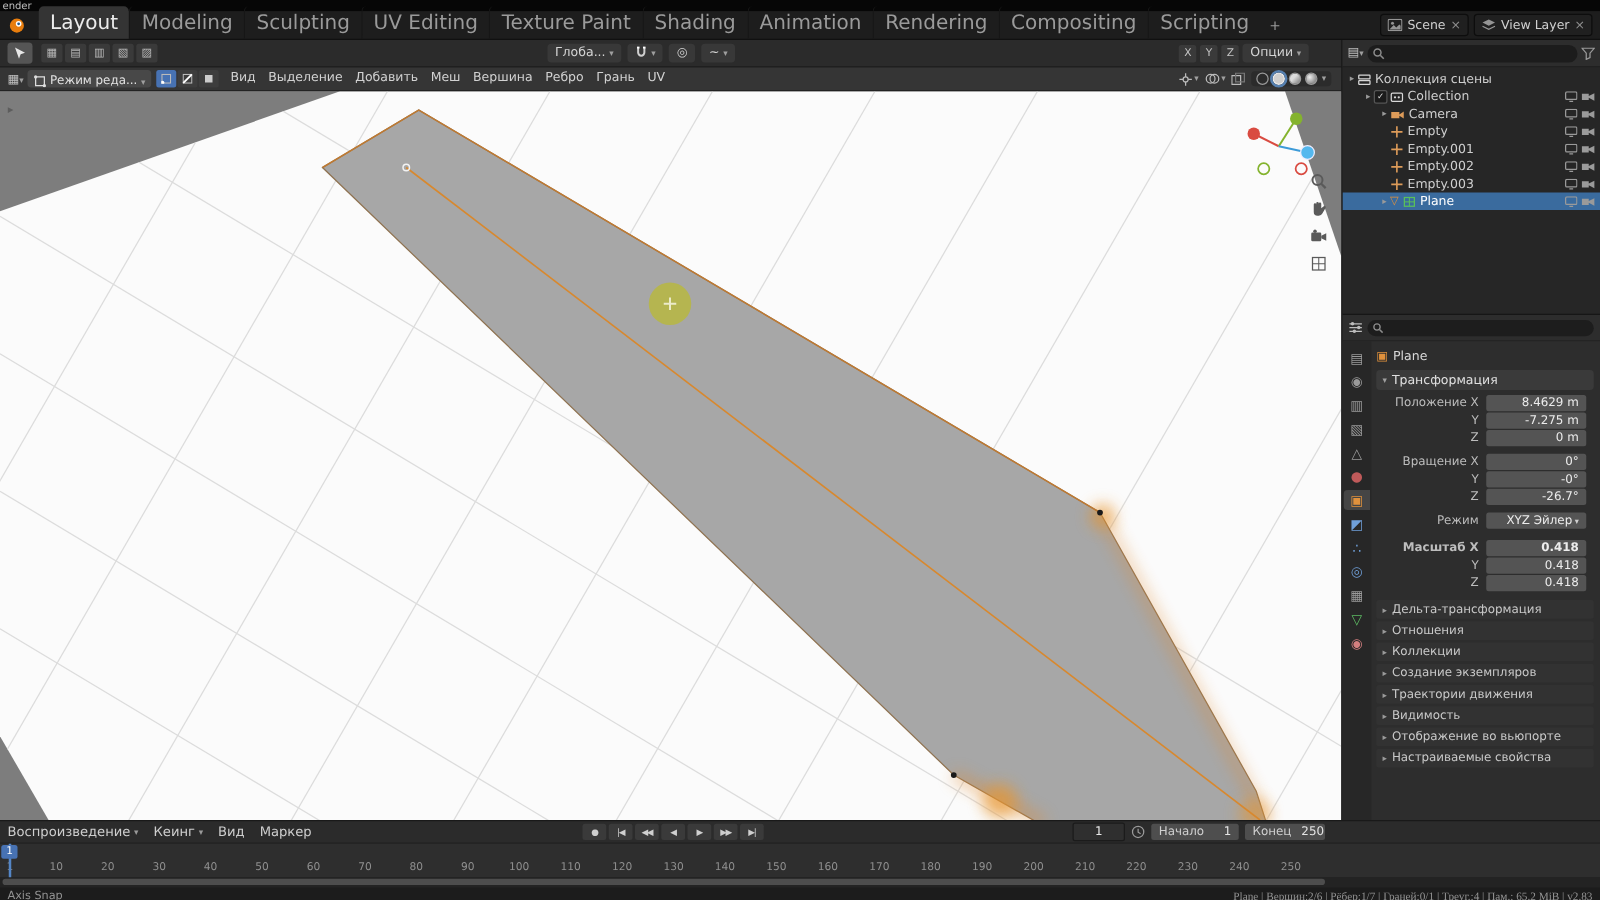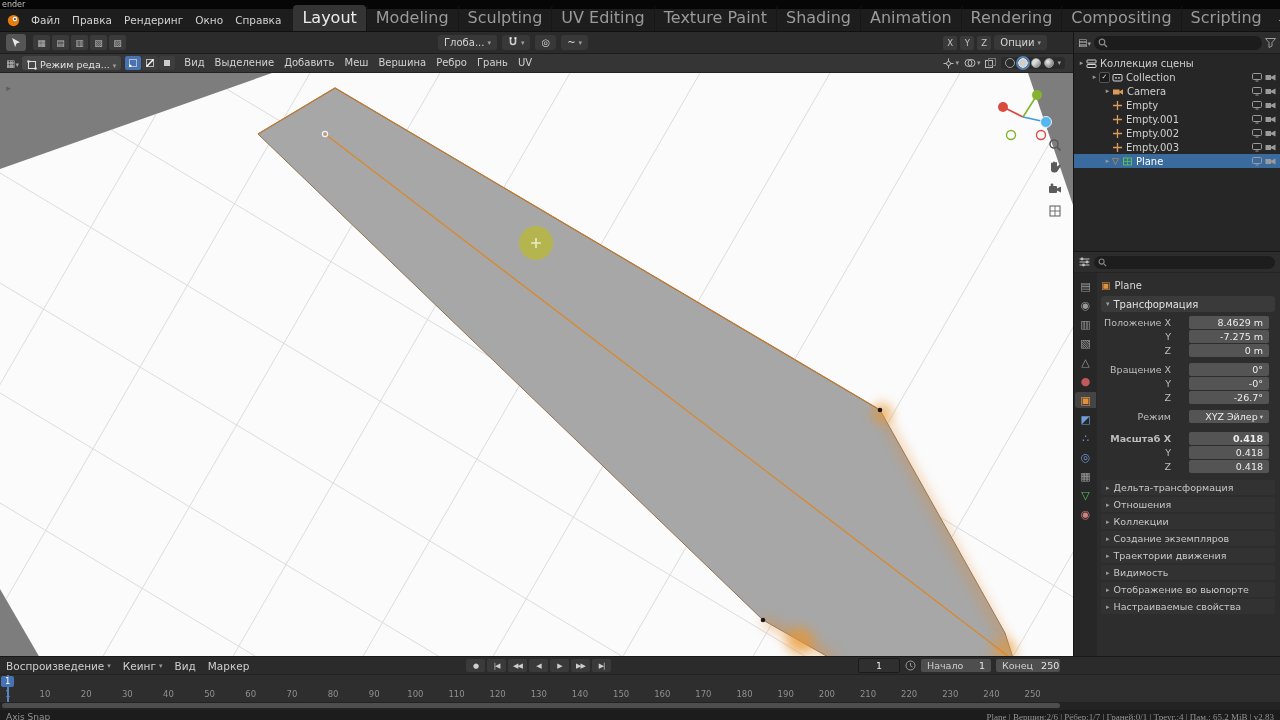--- a/index.html
+++ b/index.html
@@ -82,21 +82,21 @@
   .props-search{flex:1;height:13px;background:#1d1d1d;border-radius:7px;display:flex;align-items:center;padding:0 4px;}
   .props-body{flex:1;display:flex;min-height:0;}
   .ptabs{width:23px;flex:none;background:#272727;display:flex;flex-direction:column;align-items:center;padding-top:5px;gap:3px;}
   .ptab{width:21px;height:16px;display:flex;align-items:center;justify-content:center;font-size:11px;border-radius:3px 0 0 3px;}
   .ptab.active{background:#454545;}
   .props-content{flex:1;padding:3px 5px 0 4px;font-size:10px;min-width:0;}
   .breadcrumb{display:flex;align-items:center;gap:4px;height:18px;color:#dadada;}
   .bc-icon{color:#e0913c;font-size:10px;}
   .panel-head{height:16px;background:#3a3a3a;border-radius:3px;display:flex;align-items:center;gap:4px;padding:0 5px;color:#e0e0e0;margin:2px 0 4px 0;}
   .prop-row{display:flex;align-items:center;height:13px;margin-bottom:1px;}
-  .prop-label{flex:1;text-align:right;padding-right:18px;color:#bdbdbd;font-size:9.5px;white-space:nowrap;overflow:hidden;}
+  .prop-label{flex:1;text-align:right;padding-right:6px;color:#bdbdbd;font-size:9.5px;white-space:nowrap;overflow:hidden;}
   .prop-value{width:70px;flex:none;background:#545454;border-radius:2px;height:13px;display:flex;align-items:center;justify-content:flex-end;gap:2px;padding:0 6px 0 4px;color:#ececec;font-size:9.5px;margin-right:6px;}
   .pv-caret{font-size:6.5px;color:#cfcfcf;}
   .prop-sections{margin-top:7px;display:flex;flex-direction:column;gap:2px;}
   .prop-section{height:15px;background:#323232;border-radius:2px;display:flex;align-items:center;gap:4px;padding:0 5px;color:#c9c9c9;font-size:9.5px;white-space:nowrap;overflow:hidden;}
   .sec-arrow{font-size:7px;color:#9a9a9a;}
   
   .tl-header{height:17px;flex:none;background:#2b2b2b;border-top:1px solid #191919;display:flex;align-items:center;font-size:10px;position:relative;}
   .tl-menu{display:inline-flex;align-items:center;gap:3px;padding:0 6px;color:#cecece;}
   .tl-caret{font-size:7px;color:#9a9a9a;}
   .pb-group{position:absolute;left:466px;display:flex;align-items:center;gap:2px;}
@@ -122,27 +122,20 @@
 <div class="app">
 
   <div class="titlebar"><span>ender</span></div>
 
   <div class="menubar">
     <svg class="blender-logo" viewBox="0 0 16 16">
         <circle cx="8" cy="8" r="6" fill="#e87d0d"></circle>
         <circle cx="9.5" cy="6.5" r="2.4" fill="#fff"></circle>
         <circle cx="9.5" cy="6.5" r="1.2" fill="#265787"></circle>
       </svg>
-    <div id="top-menus" style="display:flex">
-        <span class="menu-item">Файл</span>
-        <span class="menu-item">Правка</span>
-        <span class="menu-item">Рендеринг</span>
-        <span class="menu-item">Окно</span>
-        <span class="menu-item">Справка</span>
-      </div>
     <div class="ws-tabs" id="ws-tabs">
         <div class="ws-tab active">Layout</div>
         <div class="ws-tab">Modeling</div>
         <div class="ws-tab">Sculpting</div>
         <div class="ws-tab">UV Editing</div>
         <div class="ws-tab">Texture Paint</div>
         <div class="ws-tab">Shading</div>
         <div class="ws-tab">Animation</div>
         <div class="ws-tab">Rendering</div>
         <div class="ws-tab">Compositing</div>

